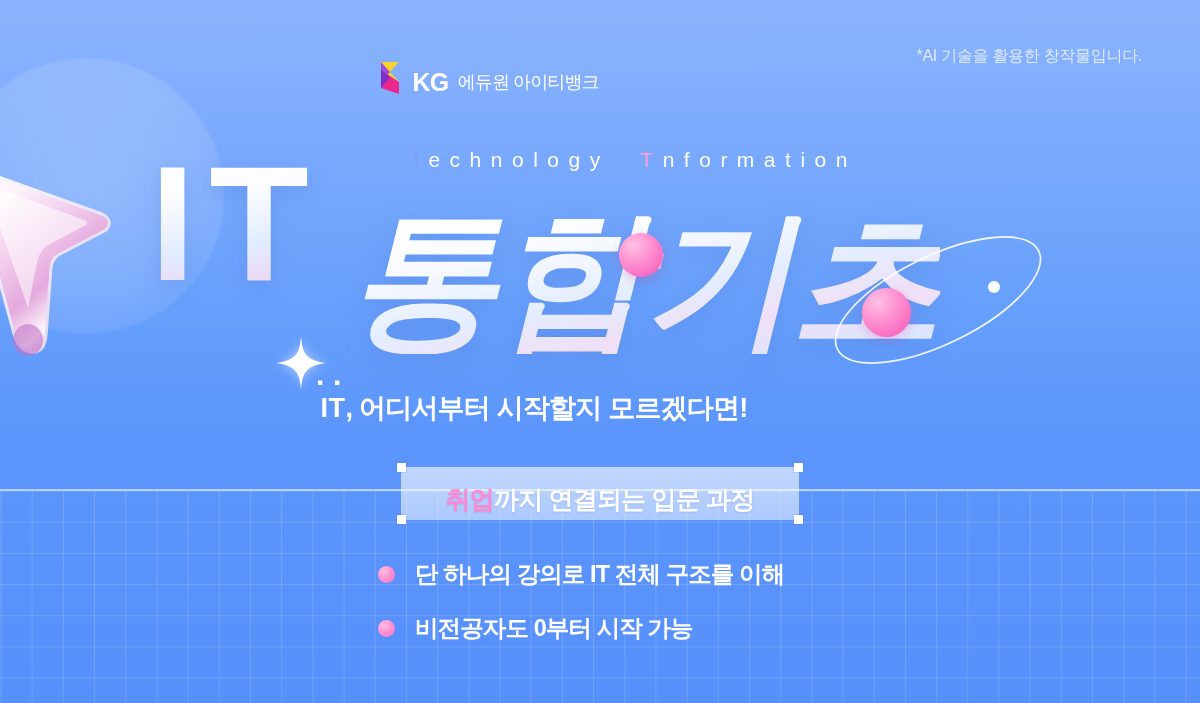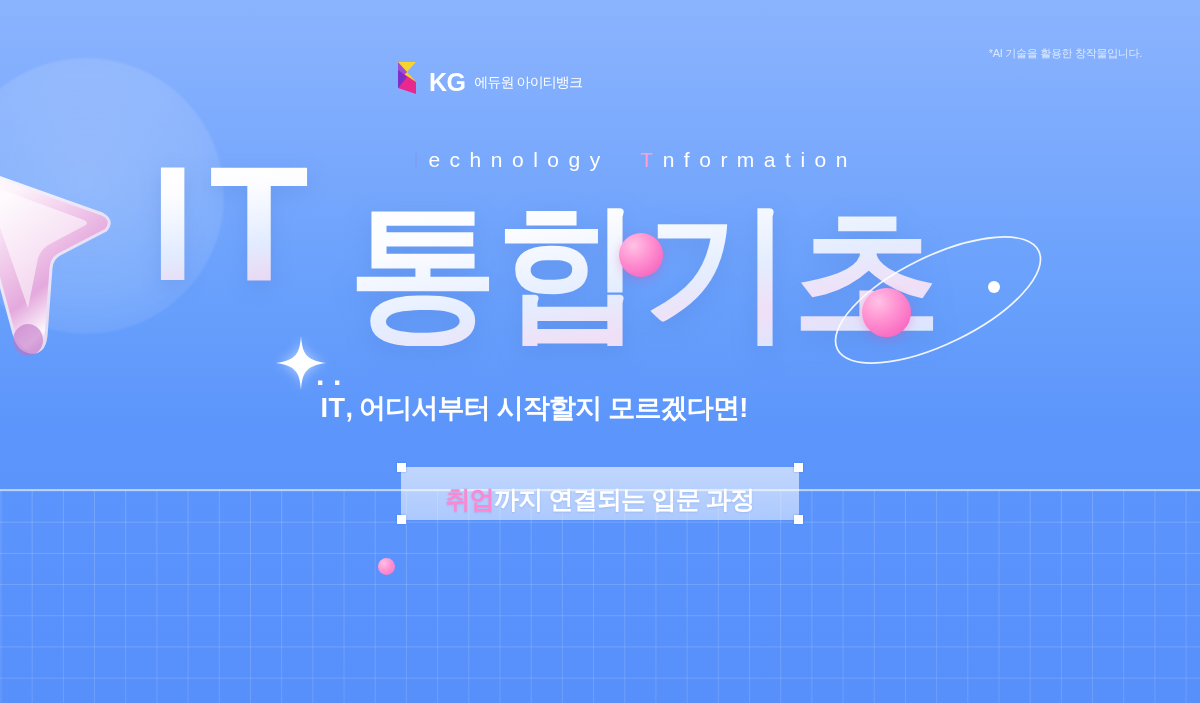--- a/index.html
+++ b/index.html
@@ -67,28 +67,28 @@
     position:absolute;
     left:0; top:60px; width:976px;
     display:flex; align-items:center; justify-content:center; gap:9px;
   }
   .brand-mark{ width:26px; height:34px; display:block; }
   .brand-kg{
     font-size:25px; font-weight:bold; color:#ffffff; letter-spacing:-.6px;
     line-height:1; position:relative; top:5px;
   }
   .brand-name{
-    font-size:14px; color:#ffffff; letter-spacing:-.9px; line-height:1;
+    font-size:18px; color:#ffffff; letter-spacing:-.9px; line-height:1;
     position:relative; top:5px; font-weight:500;
   }
 
   .ai-note{
     position:absolute;
     right:58px; top:46px;
-    font-size:11px; color:rgba(255,255,255,.72);
+    font-size:16px; color:rgba(255,255,255,.72);
     letter-spacing:-.3px;
   }
 
   
   .eyebrow{
     position:absolute;
     left:0; top:148px; width:1200px;
     text-align:center;
     font-size:21px; font-weight:500;
     letter-spacing:9.5px;
@@ -109,28 +109,29 @@
     font-size:163px; font-weight:bold; line-height:1;
     letter-spacing:14px;
     color:#e6eeff;
     background:linear-gradient(172deg,#ffffff 0%,#fdfdff 30%,#e2ecff 62%,#ead9f3 82%,#dde6ff 100%);
     -webkit-background-clip:text; background-clip:text;
     -webkit-text-fill-color:transparent;
     filter:drop-shadow(0 6px 10px rgba(70,110,200,.22));
   }
   .hero-kr{
     position:absolute;
-    left:348px; top:76px;
+    left:348px; top:84px;
     font-size:150px; font-weight:bold; line-height:1;
     letter-spacing:-2px;
     background:linear-gradient(170deg,#ffffff 0%,#fbfcff 26%,#e4edff 55%,#f0dff6 74%,#dbe6ff 92%,#ccdcff 100%);
     -webkit-background-clip:text; background-clip:text;
     -webkit-text-fill-color:transparent;
     filter:drop-shadow(0 7px 12px rgba(70,110,200,.25));
     white-space:nowrap;
+    font-style:italic;
   }
 
   
   .sphere{
     position:absolute; border-radius:50%;
     background:radial-gradient(circle at 33% 28%, #ffc2e6 0%, #ff94d2 38%, #f970c4 72%, #ef5bb6 100%);
     box-shadow:0 3px 10px rgba(220,80,170,.30);
   }
   .sphere-a{ left:619px; top:233px; width:44px; height:44px; }
   .sphere-b{ left:862px; top:288px; width:49px; height:49px; }
@@ -292,16 +293,21 @@
     </div>
     <span class="handle tl"></span>
     <span class="handle tr"></span>
     <span class="handle bl"></span>
     <span class="handle br"></span>
   </div>
 
   <div class="bullets">
     <div class="bullet-row">
       <span class="bullet-dot"></span>
+      <span class="bullet-text">단 하나의 강의로 IT 전체 구조를 이해</span>
     </div>
+    <div class="bullet-row">
+      <span class="bullet-dot"></span>
+      <span class="bullet-text">비전공자도 0부터 시작 가능</span>
+    </div>
   </div>
 
 </div>
 
 </body></html>

